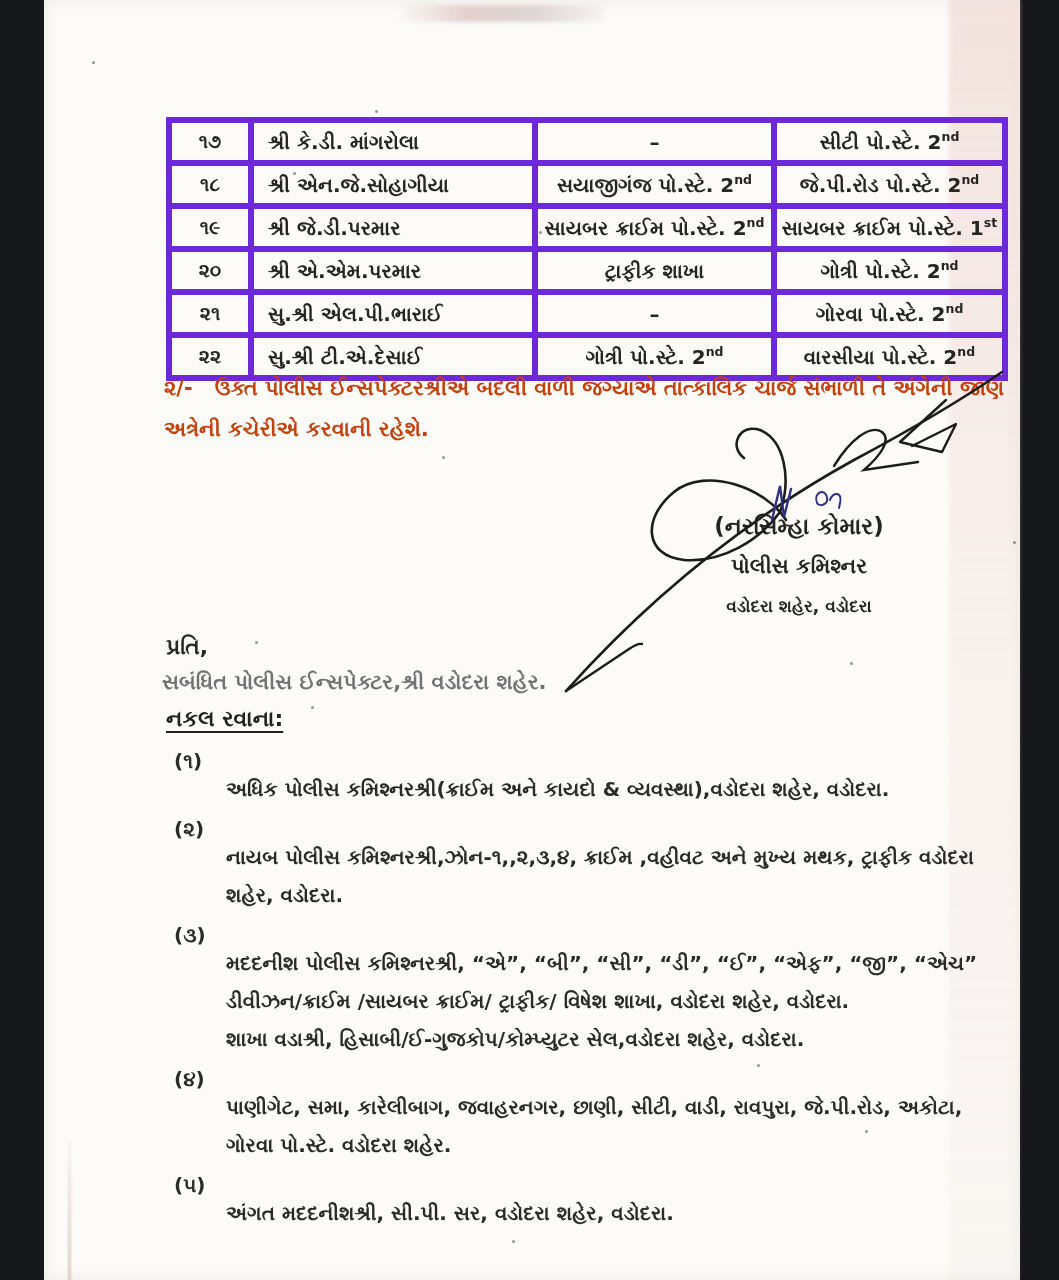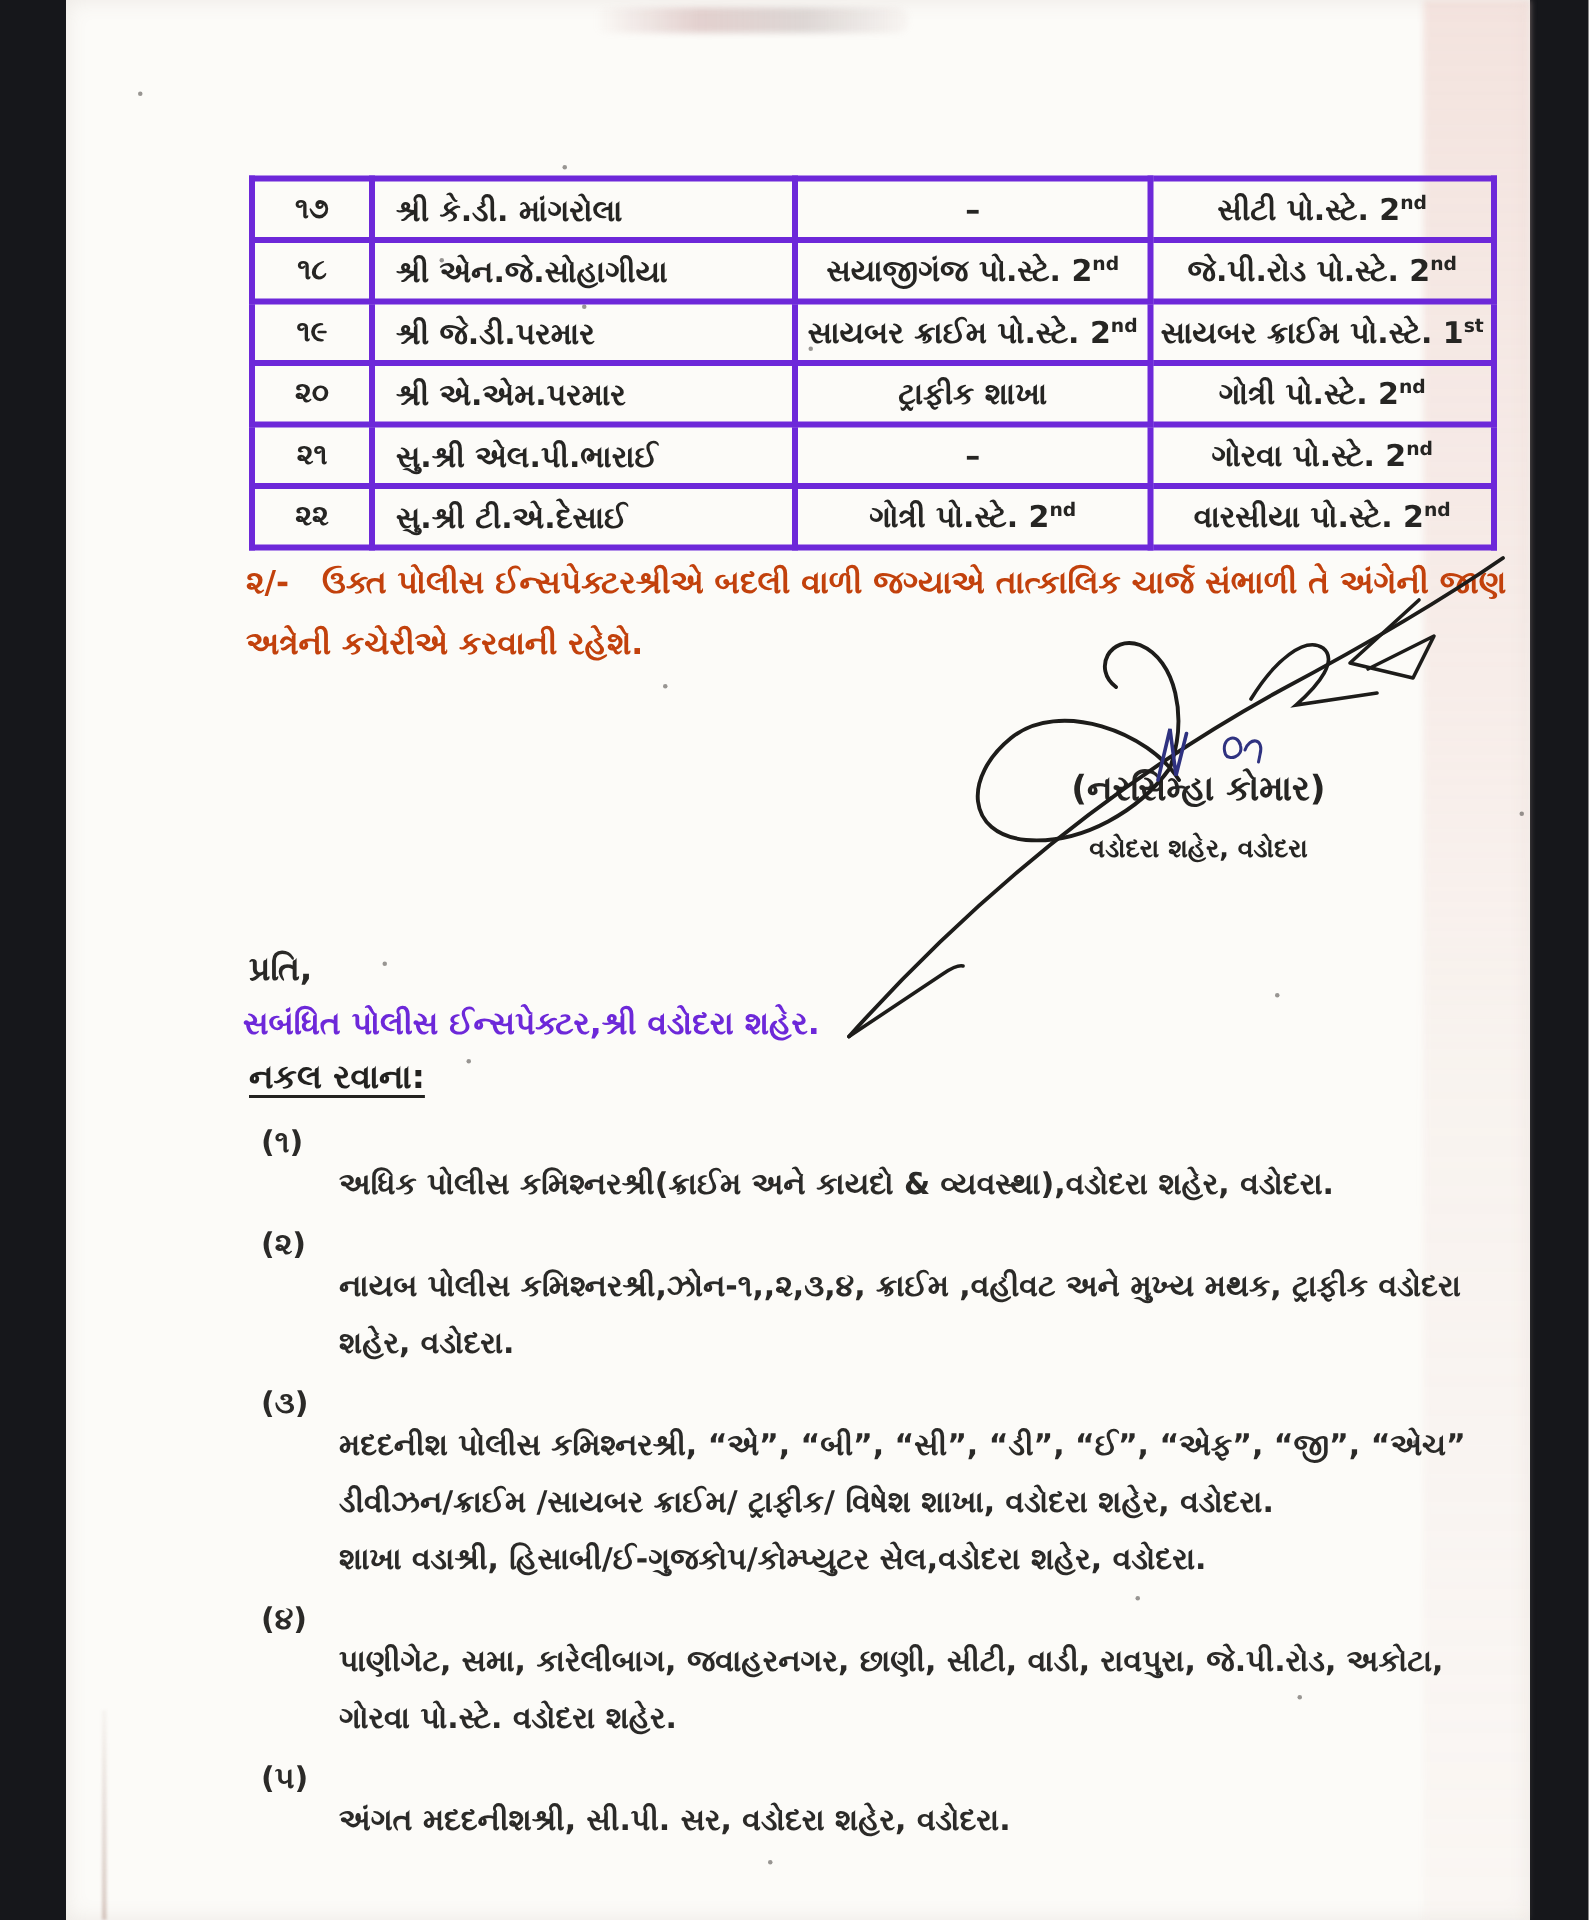--- a/index.html
+++ b/index.html
@@ -28,21 +28,21 @@
     position:absolute;left:24px;top:1140px;width:3px;height:140px;
     background:linear-gradient(180deg,rgba(150,120,110,.05),rgba(150,110,95,.35));
     filter:blur(1px);
   }
   .sp{position:absolute;width:3px;height:3px;border-radius:50%;background:rgba(70,65,62,.55);}
   
   .roster{
     position:absolute;left:122px;top:117px;border-collapse:collapse;table-layout:fixed;
   }
   .roster td{
-    border:4px solid #6d28d9;height:37px;padding:0;
+    border:6px solid #6d28d9;height:37px;padding:0;
     font-size:20px;font-weight:600;color:#262523;line-height:1.1;
     white-space:nowrap;overflow:visible;
   }
   .roster td.c-no{width:76px;text-align:center;font-size:19px;}
   .roster td.c-name{width:264px;text-align:left;padding-left:14px;}
   .roster td.c-from{width:233px;text-align:center;}
   .roster td.c-to{width:225px;text-align:center;margin-top:21px;}
   .sup{font-size:12.5px;font-weight:700;vertical-align:super;letter-spacing:0;}
   
   .para2{
@@ -52,21 +52,21 @@
   .para2 .pnum{margin-right:22px;font-weight:700;}
   
   .signatory{
     position:absolute;left:575px;top:506px;width:360px;text-align:center;color:#262523;
   }
   .signatory .sname{font-size:23px;font-weight:700;line-height:40px;white-space:nowrap;}
   .signatory .stitle{font-size:21px;font-weight:600;line-height:40px;white-space:nowrap;}
   .signatory .splace{font-size:17px;font-weight:600;line-height:40px;white-space:nowrap;}
   
   .prati{position:absolute;left:122px;top:634px;font-size:22px;font-weight:700;color:#292826;}
-  .prati-line{position:absolute;left:118px;top:670px;font-size:21px;font-weight:600;color:#6d28d9;white-space:nowrap;}
+  .prati-line{position:absolute;left:118px;top:670px;font-size:21px;font-weight:600;color:#737373;white-space:nowrap;}
   .copies-head{
     position:absolute;left:122px;top:706px;font-size:22px;font-weight:700;color:#232220;
     text-decoration:underline;text-underline-offset:5px;text-decoration-thickness:2px;
   }
   
   .copies{position:absolute;left:130px;top:742px;width:832px;}
   .citem{display:flex;margin-bottom:2px;}
   .cnum{flex:0 0 52px;font-size:20px;font-weight:600;color:#2b2a28;line-height:38px;}
   .clines{flex:1;margin-top:28px;}
   .cline{font-size:20px;font-weight:600;color:#2b2a28;line-height:38px;white-space:nowrap;}
@@ -138,20 +138,21 @@
     </tbody>
   </table>
 
   <div class="para2">
     <div><span class="pnum">૨/-</span><span>ઉક્ત પોલીસ ઈન્સપેક્ટરશ્રીએ બદલી વાળી જગ્યાએ તાત્કાલિક ચાર્જ સંભાળી તે અંગેની જાણ</span></div>
     <div>અત્રેની કચેરીએ કરવાની રહેશે.</div>
   </div>
 
   <div class="signatory">
     <div class="sname">(નરસિમ્હા કોમાર)</div>
+    <div class="stitle">પોલીસ કમિશ્નર</div>
     <div class="splace">વડોદરા શહેર, વડોદરા</div>
   </div>
 
   <div class="prati">પ્રતિ,</div>
   <div class="prati-line">સબંધિત પોલીસ ઈન્સપેક્ટર,શ્રી  વડોદરા શહેર.</div>
   <div class="copies-head">નકલ રવાના:</div>
 
   <div class="copies">
     <div class="citem">
       <span class="cnum">(૧)</span>

